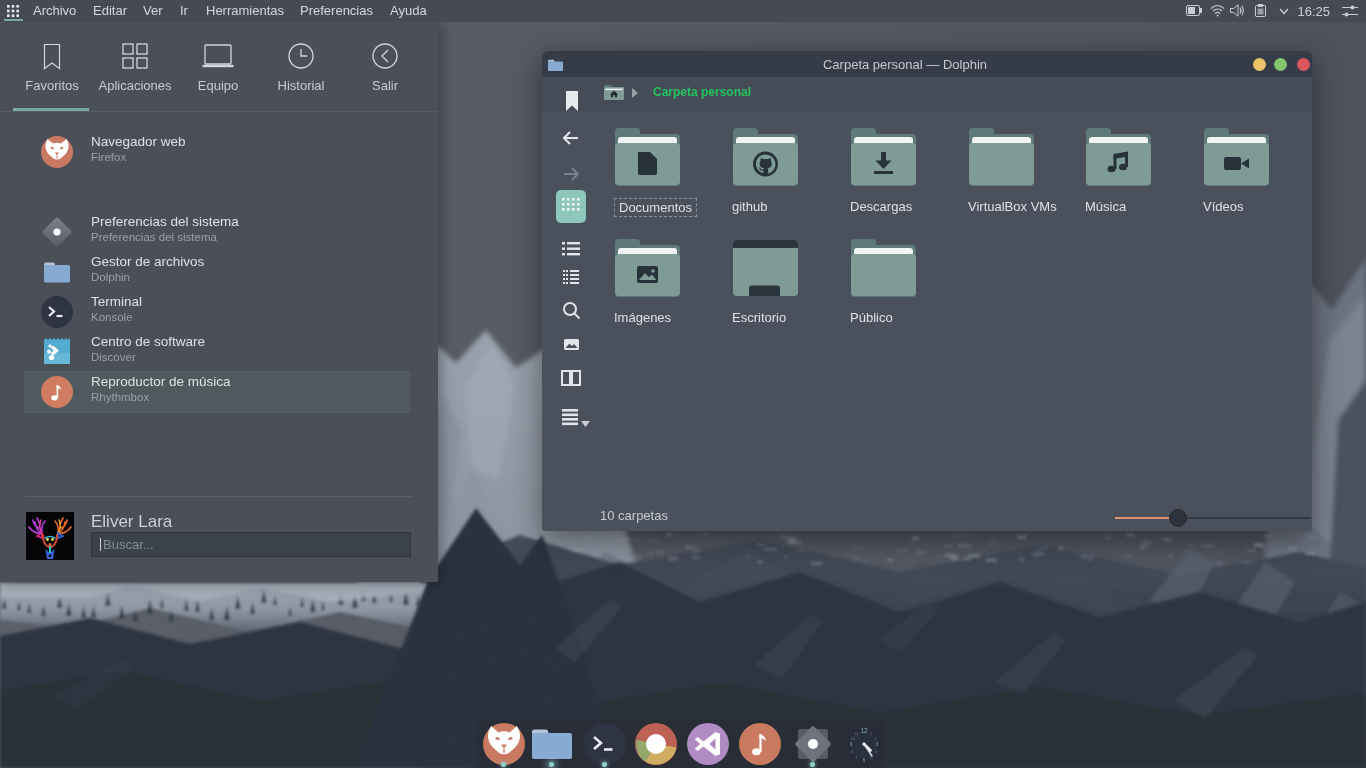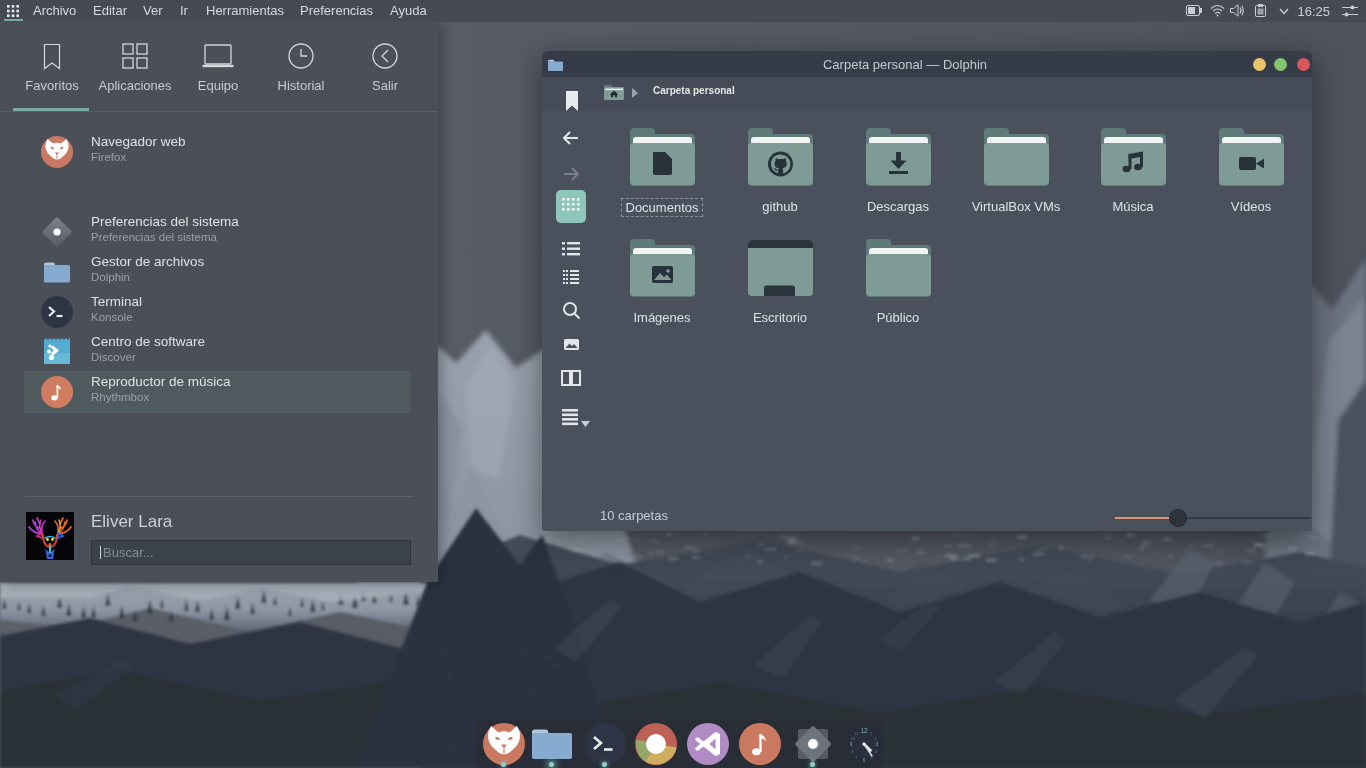--- a/index.html
+++ b/index.html
@@ -21,36 +21,36 @@
   #tabline { position:absolute; left:13px; top:86px; width:76px; height:3px; background:#78a8a2; }
   #tabsep { position:absolute; left:0; top:89px; width:438px; height:1px; background:rgba(255,255,255,0.09); }
   .app { position:absolute; left:25px; width:384px; height:40px; }
   .app .ic { position:absolute; left:16px; top:4px; width:32px; height:32px; }
   .app .t1 { position:absolute; left:66px; top:2px; font-size:13.5px; color:#dde1e5; }
   .app .t2 { position:absolute; left:66px; top:19px; font-size:11.5px; color:#99a0a8; }
   .app.sel { background:#4e5a5e; box-shadow:0 0 0 1px rgba(143,198,189,0.12); }
   #usep { position:absolute; left:25px; top:474px; width:388px; height:1px; background:rgba(255,255,255,0.1); }
   #uname { position:absolute; left:91px; top:490px; font-size:17px; color:#ccd1d7; }
   #search { position:absolute; left:91px; top:510px; width:320px; height:25px; background:#3c424b;
-    border:1px solid #30353d; font-size:13px; color:#868d96; line-height:23px; padding-left:8px;margin-top:8px; }
+    border:1px solid #30353d; font-size:13px; color:#868d96; line-height:23px; padding-left:8px; }
 
   
   #win { position:absolute; left:542px; top:51px; width:770px; height:480px;
     background:#4a515d; border-radius:6px 6px 3px 3px; box-shadow:0 8px 30px rgba(0,0,0,0.45); z-index:10; }
   #titlebar { position:absolute; left:0; top:0; width:770px; height:26px; background:#353b47;
     border-radius:6px 6px 0 0; }
   #wtitle { position:absolute; width:770px; left:-22px; text-align:center; top:6px; font-size:13px; color:#c4c9d0; }
   .tl { position:absolute; top:7px; width:13px; height:13px; border-radius:50%; z-index:12; }
   #toolbar { position:absolute; left:0; top:26px; width:770px; height:34px; background:#454b57; }
-  #crumb { position:absolute; left:111px; top:34px; font-size:10px; font-weight:bold; color:#e5e5e5; }
+  #crumb { position:absolute; left:111px; top:34px; font-size:12px; font-weight:bold; color:#22c55e; }
   .sbi { position:absolute; left:14px; width:30px; height:30px; }
   #statusbar { position:absolute; left:0; bottom:3px; width:770px; height:20px; color:#c6cbd2; font-size:13px; }
 
   
-  .fitem { position:absolute; width:96px; text-align:center; }
+  .fitem { position:absolute; width:96px; }
   .fitem .lbl { margin-top:9px; font-size:13px; color:#dde1e5; }
   .lsel { display:inline-block; border:1px dashed #8b929b; padding:1px 4px; margin-top:8px !important; }
 
   
   #dock { position:absolute; left:476px; top:720px; width:408px; height:48px;
     background:rgba(40,44,54,0.75); z-index:15; }
   .dki { position:absolute; top:2px; width:44px; height:44px; }
   .dot { position:absolute; top:42px; width:5px; height:5px; border-radius:50%; background:#8fd0c8; box-shadow:0 0 4px #8fd0c8; }
 </style>
 </head>

